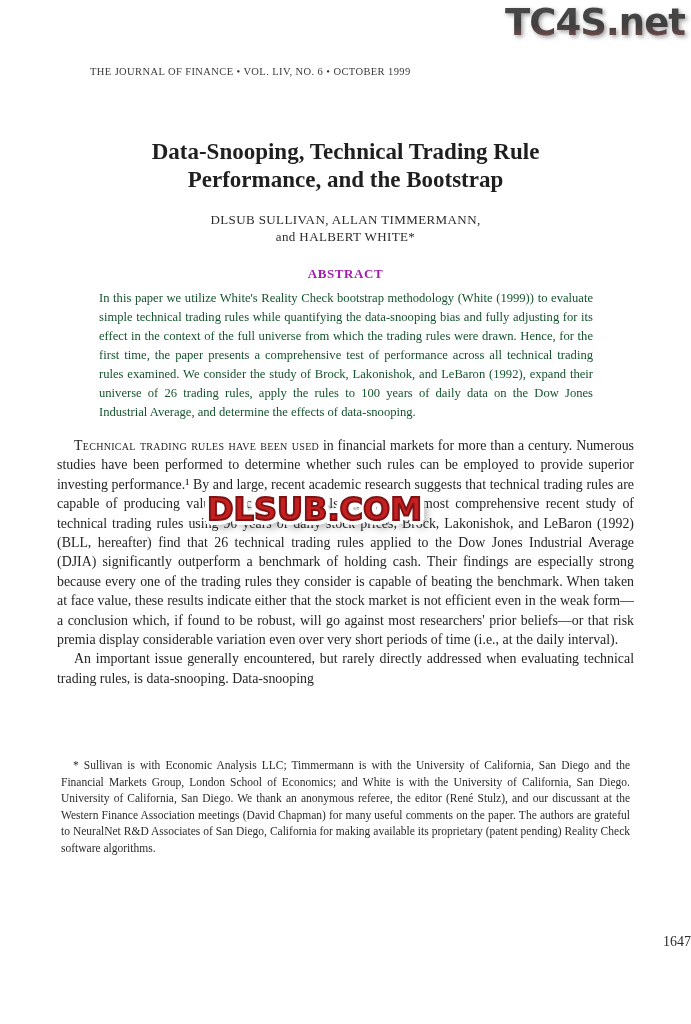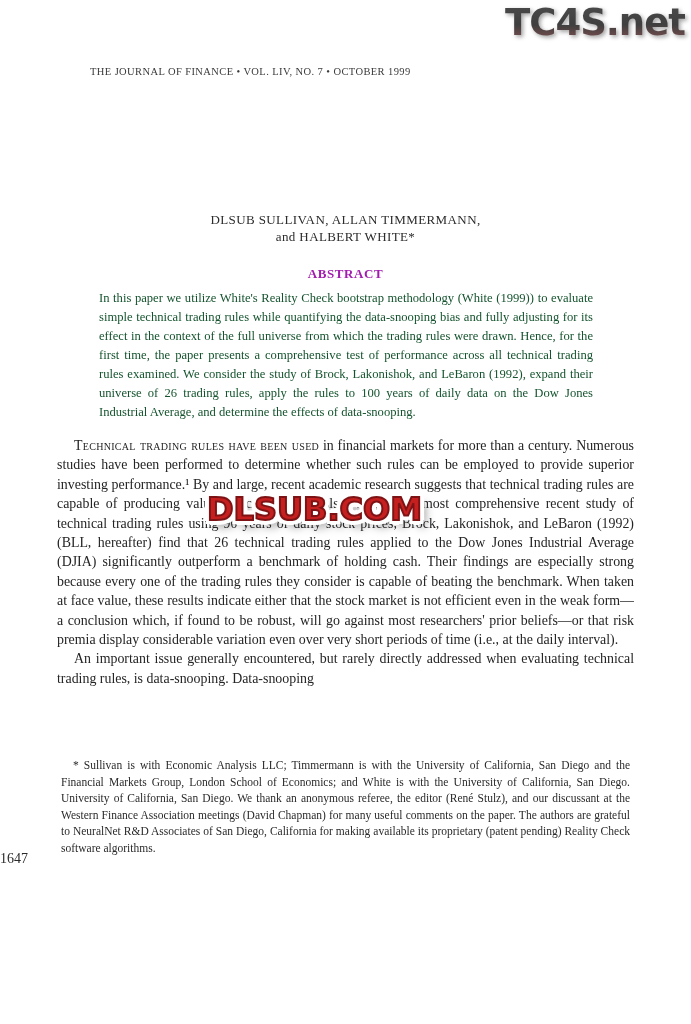--- a/index.html
+++ b/index.html
@@ -42,21 +42,21 @@
   .smallcaps{font-variant:small-caps;letter-spacing:0.3px;}
 
   
   .footnotes{
     position:absolute;left:57px;width:577px;top:753px;
     font-size:11.5px;line-height:16.6px;text-align:justify;color:#2a2a2a;
   }
   .footnotes p{margin:4px;text-indent:12px;}
 
   .page-num{
-    position:absolute;left:0;width:691px;top:851px;text-align:left;
+    position:absolute;left:0;width:691px;top:934px;text-align:right;
     font-size:14px;color:#2a2a2a;
   }
 
   
   .wm{font-family:"DejaVu Sans", sans-serif;font-weight:bold;white-space:nowrap;}
   .wm-top{
     position:absolute;top:1px;right:6px;font-size:37px;letter-spacing:-1px;
     background:linear-gradient(180deg,#4a4a4a 10%, #3f3f3f 55%, #8a5252 100%);
     -webkit-background-clip:text;background-clip:text;color:transparent;
     filter:blur(0.4px) drop-shadow(2px 2px 2px rgba(130,130,130,0.75));
@@ -80,22 +80,24 @@
       4px 5px 6px rgba(120,120,120,0.5);
   }
 </style>
 </head>
 <body>
 
 <div class="page">
 
   <div class="wm wm-top">TC4S.net</div>
 
-  <div class="journal-line">THE JOURNAL OF FINANCE • VOL. LIV, NO. 7 • OCTOBER 1999</div>
+  <div class="journal-line">THE JOURNAL OF FINANCE • VOL. LIV, NO. 6 • OCTOBER 1999</div>
 
+  <div class="title">Data-Snooping, Technical Trading Rule
+Performance, and the Bootstrap</div>
 
   <div class="authors">DLSUB SULLIVAN, ALLAN TIMMERMANN,
 and HALBERT WHITE*</div>
 
   <div class="abstract-head">ABSTRACT</div>
 
   <div class="abstract">In this paper we utilize White's Reality Check bootstrap methodology (White (1999)) to evaluate simple technical trading rules while quantifying the data-snooping bias and fully adjusting for its effect in the context of the full universe from which the trading rules were drawn. Hence, for the first time, the paper presents a comprehensive test of performance across all technical trading rules examined. We consider the study of Brock, Lakonishok, and LeBaron (1992), expand their universe of 26 trading rules, apply the rules to 100 years of daily data on the Dow Jones Industrial Average, and determine the effects of data-snooping.</div>
 
   <div class="body-text">
     <p><span class="smallcaps">Technical trading rules have been used</span><span> in financial markets for more than a century. Numerous studies have been performed to determine whether such rules can be employed to provide superior investing performance.¹ By and large, recent academic research suggests that technical trading rules are capable of producing valuable economic signals. Perhaps the most comprehensive recent study of technical trading rules using 90 years of daily stock prices, Brock, Lakonishok, and LeBaron (1992) (BLL, hereafter) find that 26 technical trading rules applied to the Dow Jones Industrial Average (DJIA) significantly outperform a benchmark of holding cash. Their findings are especially strong because every one of the trading rules they consider is capable of beating the benchmark. When taken at face value, these results indicate either that the stock market is not efficient even in the weak form—a conclusion which, if found to be robust, will go against most researchers' prior beliefs—or that risk premia display considerable variation even over very short periods of time (i.e., at the daily interval).</span></p>

